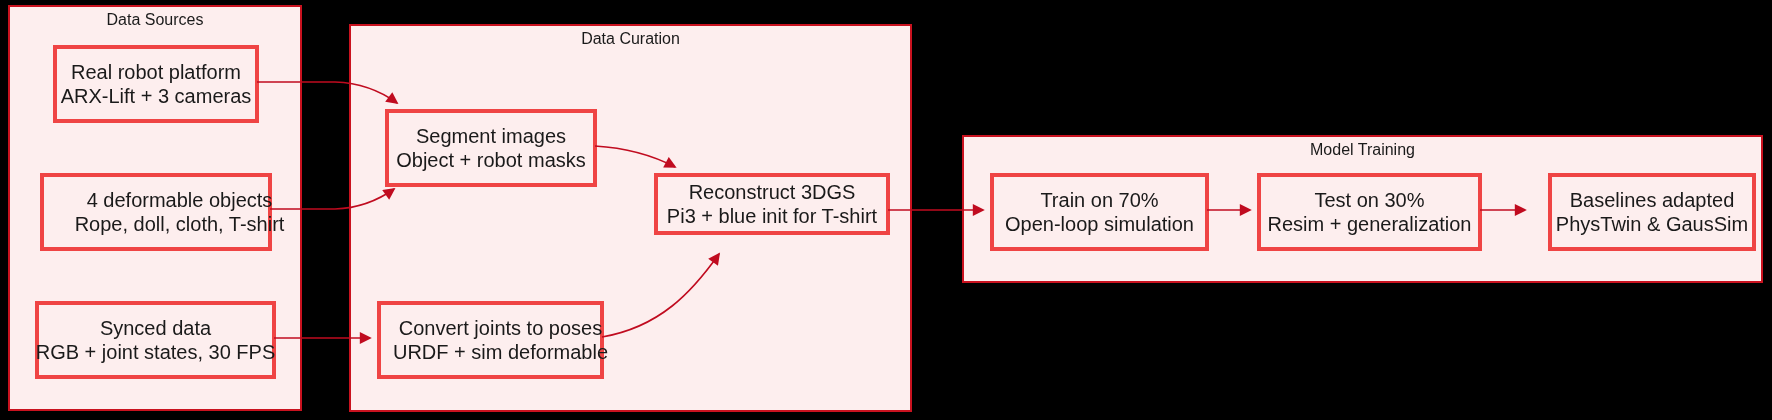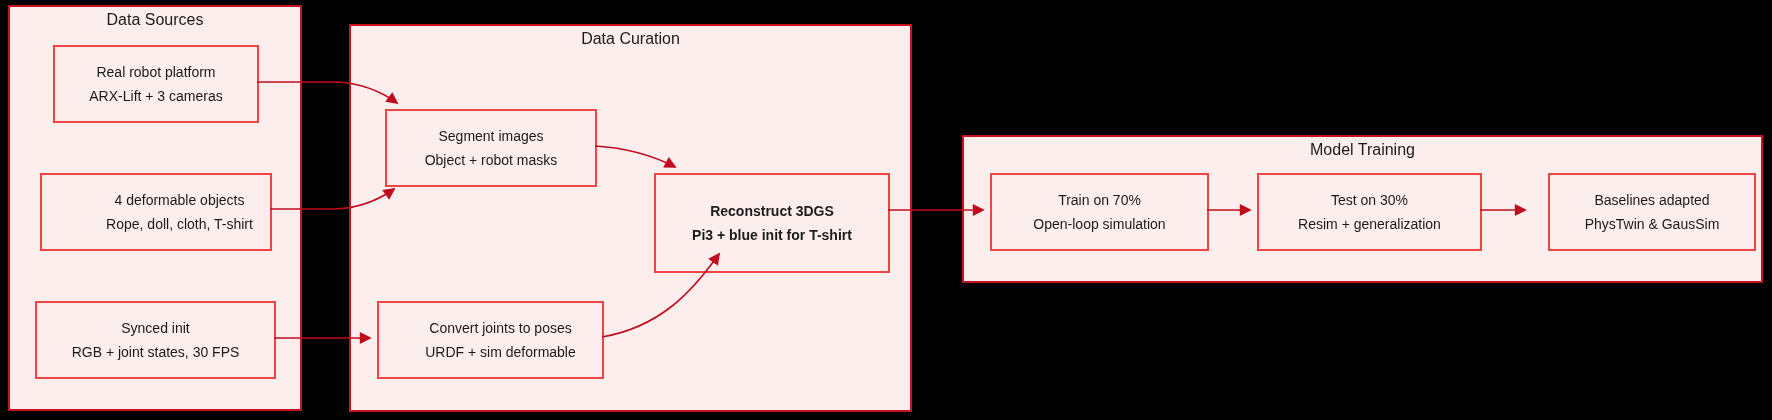--- a/index.html
+++ b/index.html
@@ -22,29 +22,29 @@
     position: absolute;
     top: 4px; left: 0; right: 0;
     text-align: center;
     font-size: 16px;
     color: #1a1a1a;
     white-space: nowrap;
   }
   .node {
     position: absolute;
     background: #fdeeee;
-    border: 2px solid #ef4444;
+    border: 4px solid #ef4444;
     box-sizing: border-box;
     display: flex;
     flex-direction: column;
     justify-content: center;
     align-items: center;
     text-align: center;
     color: #1a1a1a;
-    font-size: 14px;
+    font-size: 20px;
     line-height: 24px;
   }
   .node .line { white-space: nowrap; }
   svg.edges {
     position: absolute;
     left: 0; top: 0;
     width: 1772px; height: 420px;
     pointer-events: none;
   }
   svg.edges path.edge {
@@ -62,32 +62,32 @@
     <div class="group-title">Data Sources</div>
     <div class="node" style="left:43px; top:38px; width:206px; height:78px;">
       <div class="line">Real robot platform</div>
       <div class="line">ARX-Lift + 3 cameras</div>
     </div>
     <div class="node" style="left:30px; top:166px; width:232px; height:78px;padding-left:47px;">
       <div class="line">4 deformable objects</div>
       <div class="line">Rope, doll, cloth, T-shirt</div>
     </div>
     <div class="node" style="left:25px; top:294px; width:241px; height:78px;">
-      <div class="line">Synced init</div>
+      <div class="line">Synced data</div>
       <div class="line">RGB + joint states, 30 FPS</div>
     </div>
   </div>
 
   <div class="group" style="left:349px; top:24px; width:563px; height:388px;">
     <div class="group-title">Data Curation</div>
     <div class="node" style="left:34px; top:83px; width:212px; height:78px;justify-content:center;">
       <div class="line">Segment images</div>
       <div class="line">Object + robot masks</div>
     </div>
-    <div class="node" style="left:303px; top:147px; width:236px; height:100px;font-weight:bold;">
+    <div class="node" style="left:303px; top:147px; width:236px; height:62px;">
       <div class="line">Reconstruct 3DGS</div>
       <div class="line">Pi3 + blue init for T-shirt</div>
     </div>
     <div class="node" style="left:26px; top:275px; width:227px; height:78px;padding-left:20px;">
       <div class="line">Convert joints to poses</div>
       <div class="line">URDF + sim deformable</div>
     </div>
   </div>
 
   <div class="group" style="left:962px; top:135px; width:801px; height:148px;">

